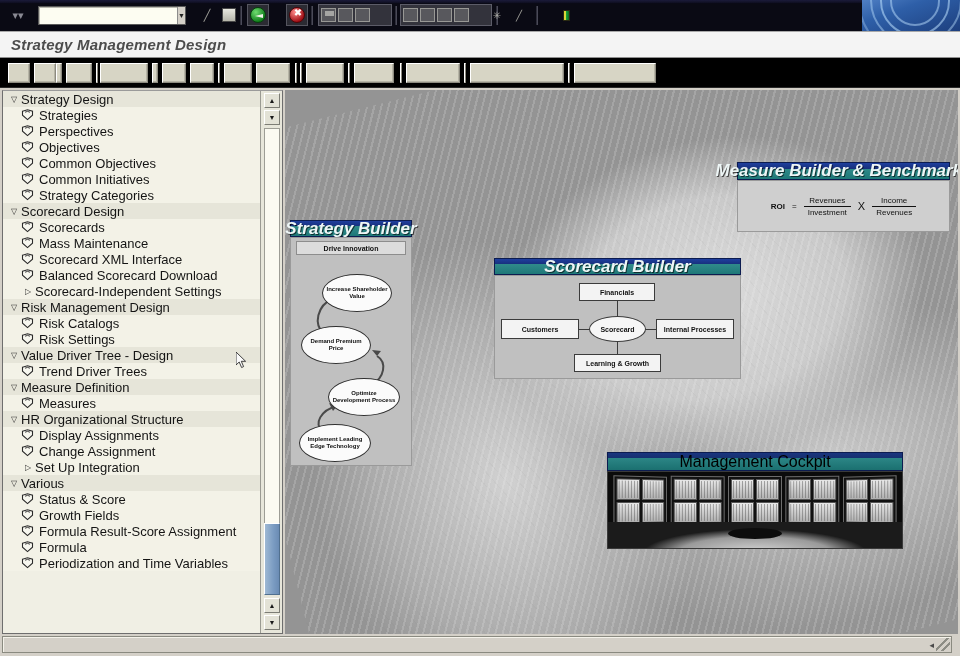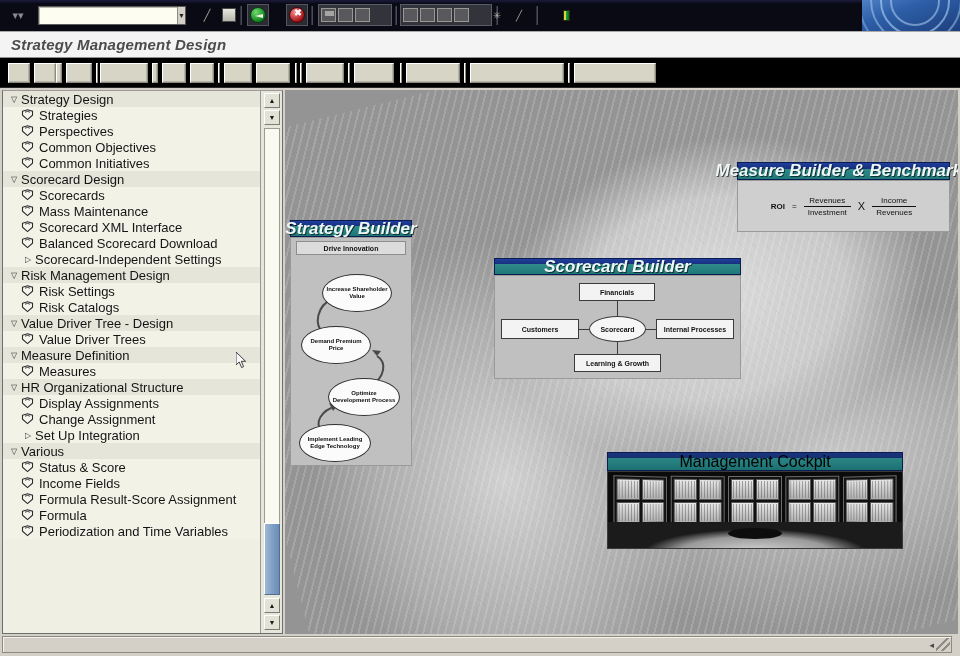--- a/index.html
+++ b/index.html
@@ -544,32 +544,54 @@
         </div>
         <div class="tree-row leaf">
           <span class="indent"></span>
           <span class="tw" style="width: 0px; min-width: 0px;"></span>
           <span class="node-icon">
             <svg width="13" height="12" viewBox="0 0 13 12">
               <path d="M1.5 2.2 L6.5 0.8 L11.5 2.2 L11.5 6.2 L6.5 10.6 L1.5 6.2 Z" fill="#f7f7ef" stroke="#2a2a2a" stroke-width="1.1"></path>
               <path d="M4.0 3.2 L6.5 2.4 L9.0 3.2" fill="none" stroke="#2a2a2a" stroke-width="0.9"></path>
             </svg>
           </span>
+          <span class="tree-label">Objectives</span>
+        </div>
+        <div class="tree-row leaf">
+          <span class="indent"></span>
+          <span class="tw" style="width: 0px; min-width: 0px;"></span>
+          <span class="node-icon">
+            <svg width="13" height="12" viewBox="0 0 13 12">
+              <path d="M1.5 2.2 L6.5 0.8 L11.5 2.2 L11.5 6.2 L6.5 10.6 L1.5 6.2 Z" fill="#f7f7ef" stroke="#2a2a2a" stroke-width="1.1"></path>
+              <path d="M4.0 3.2 L6.5 2.4 L9.0 3.2" fill="none" stroke="#2a2a2a" stroke-width="0.9"></path>
+            </svg>
+          </span>
           <span class="tree-label">Common Objectives</span>
         </div>
         <div class="tree-row leaf">
           <span class="indent"></span>
           <span class="tw" style="width: 0px; min-width: 0px;"></span>
           <span class="node-icon">
             <svg width="13" height="12" viewBox="0 0 13 12">
               <path d="M1.5 2.2 L6.5 0.8 L11.5 2.2 L11.5 6.2 L6.5 10.6 L1.5 6.2 Z" fill="#f7f7ef" stroke="#2a2a2a" stroke-width="1.1"></path>
               <path d="M4.0 3.2 L6.5 2.4 L9.0 3.2" fill="none" stroke="#2a2a2a" stroke-width="0.9"></path>
             </svg>
           </span>
           <span class="tree-label">Common Initiatives</span>
+        </div>
+        <div class="tree-row leaf">
+          <span class="indent"></span>
+          <span class="tw" style="width: 0px; min-width: 0px;"></span>
+          <span class="node-icon">
+            <svg width="13" height="12" viewBox="0 0 13 12">
+              <path d="M1.5 2.2 L6.5 0.8 L11.5 2.2 L11.5 6.2 L6.5 10.6 L1.5 6.2 Z" fill="#f7f7ef" stroke="#2a2a2a" stroke-width="1.1"></path>
+              <path d="M4.0 3.2 L6.5 2.4 L9.0 3.2" fill="none" stroke="#2a2a2a" stroke-width="0.9"></path>
+            </svg>
+          </span>
+          <span class="tree-label">Strategy Categories</span>
         </div>
         <div class="tree-row folder">
           <span class="tw">▽</span>
           <span class="tree-label">Scorecard Design</span>
         </div>
         <div class="tree-row leaf">
           <span class="indent"></span>
           <span class="tw" style="width: 0px; min-width: 0px;"></span>
           <span class="node-icon">
             <svg width="13" height="12" viewBox="0 0 13 12">
@@ -623,47 +645,47 @@
         </div>
         <div class="tree-row leaf">
           <span class="indent"></span>
           <span class="tw" style="width: 0px; min-width: 0px;"></span>
           <span class="node-icon">
             <svg width="13" height="12" viewBox="0 0 13 12">
               <path d="M1.5 2.2 L6.5 0.8 L11.5 2.2 L11.5 6.2 L6.5 10.6 L1.5 6.2 Z" fill="#f7f7ef" stroke="#2a2a2a" stroke-width="1.1"></path>
               <path d="M4.0 3.2 L6.5 2.4 L9.0 3.2" fill="none" stroke="#2a2a2a" stroke-width="0.9"></path>
             </svg>
           </span>
+          <span class="tree-label">Risk Catalogs</span>
+        </div>
+        <div class="tree-row leaf">
+          <span class="indent"></span>
+          <span class="tw" style="width: 0px; min-width: 0px;"></span>
+          <span class="node-icon">
+            <svg width="13" height="12" viewBox="0 0 13 12">
+              <path d="M1.5 2.2 L6.5 0.8 L11.5 2.2 L11.5 6.2 L6.5 10.6 L1.5 6.2 Z" fill="#f7f7ef" stroke="#2a2a2a" stroke-width="1.1"></path>
+              <path d="M4.0 3.2 L6.5 2.4 L9.0 3.2" fill="none" stroke="#2a2a2a" stroke-width="0.9"></path>
+            </svg>
+          </span>
           <span class="tree-label">Risk Settings</span>
-        </div>
-        <div class="tree-row leaf">
-          <span class="indent"></span>
-          <span class="tw" style="width: 0px; min-width: 0px;"></span>
-          <span class="node-icon">
-            <svg width="13" height="12" viewBox="0 0 13 12">
-              <path d="M1.5 2.2 L6.5 0.8 L11.5 2.2 L11.5 6.2 L6.5 10.6 L1.5 6.2 Z" fill="#f7f7ef" stroke="#2a2a2a" stroke-width="1.1"></path>
-              <path d="M4.0 3.2 L6.5 2.4 L9.0 3.2" fill="none" stroke="#2a2a2a" stroke-width="0.9"></path>
-            </svg>
-          </span>
-          <span class="tree-label">Risk Catalogs</span>
         </div>
         <div class="tree-row folder">
           <span class="tw">▽</span>
           <span class="tree-label">Value Driver Tree - Design</span>
         </div>
         <div class="tree-row leaf">
           <span class="indent"></span>
           <span class="tw" style="width: 0px; min-width: 0px;"></span>
           <span class="node-icon">
             <svg width="13" height="12" viewBox="0 0 13 12">
               <path d="M1.5 2.2 L6.5 0.8 L11.5 2.2 L11.5 6.2 L6.5 10.6 L1.5 6.2 Z" fill="#f7f7ef" stroke="#2a2a2a" stroke-width="1.1"></path>
               <path d="M4.0 3.2 L6.5 2.4 L9.0 3.2" fill="none" stroke="#2a2a2a" stroke-width="0.9"></path>
             </svg>
           </span>
-          <span class="tree-label">Value Driver Trees</span>
+          <span class="tree-label">Trend Driver Trees</span>
         </div>
         <div class="tree-row folder">
           <span class="tw">▽</span>
           <span class="tree-label">Measure Definition</span>
         </div>
         <div class="tree-row leaf">
           <span class="indent"></span>
           <span class="tw" style="width: 0px; min-width: 0px;"></span>
           <span class="node-icon">
             <svg width="13" height="12" viewBox="0 0 13 12">
@@ -721,21 +743,21 @@
         </div>
         <div class="tree-row leaf">
           <span class="indent"></span>
           <span class="tw" style="width: 0px; min-width: 0px;"></span>
           <span class="node-icon">
             <svg width="13" height="12" viewBox="0 0 13 12">
               <path d="M1.5 2.2 L6.5 0.8 L11.5 2.2 L11.5 6.2 L6.5 10.6 L1.5 6.2 Z" fill="#f7f7ef" stroke="#2a2a2a" stroke-width="1.1"></path>
               <path d="M4.0 3.2 L6.5 2.4 L9.0 3.2" fill="none" stroke="#2a2a2a" stroke-width="0.9"></path>
             </svg>
           </span>
-          <span class="tree-label">Income Fields</span>
+          <span class="tree-label">Growth Fields</span>
         </div>
         <div class="tree-row leaf">
           <span class="indent"></span>
           <span class="tw" style="width: 0px; min-width: 0px;"></span>
           <span class="node-icon">
             <svg width="13" height="12" viewBox="0 0 13 12">
               <path d="M1.5 2.2 L6.5 0.8 L11.5 2.2 L11.5 6.2 L6.5 10.6 L1.5 6.2 Z" fill="#f7f7ef" stroke="#2a2a2a" stroke-width="1.1"></path>
               <path d="M4.0 3.2 L6.5 2.4 L9.0 3.2" fill="none" stroke="#2a2a2a" stroke-width="0.9"></path>
             </svg>
           </span>

